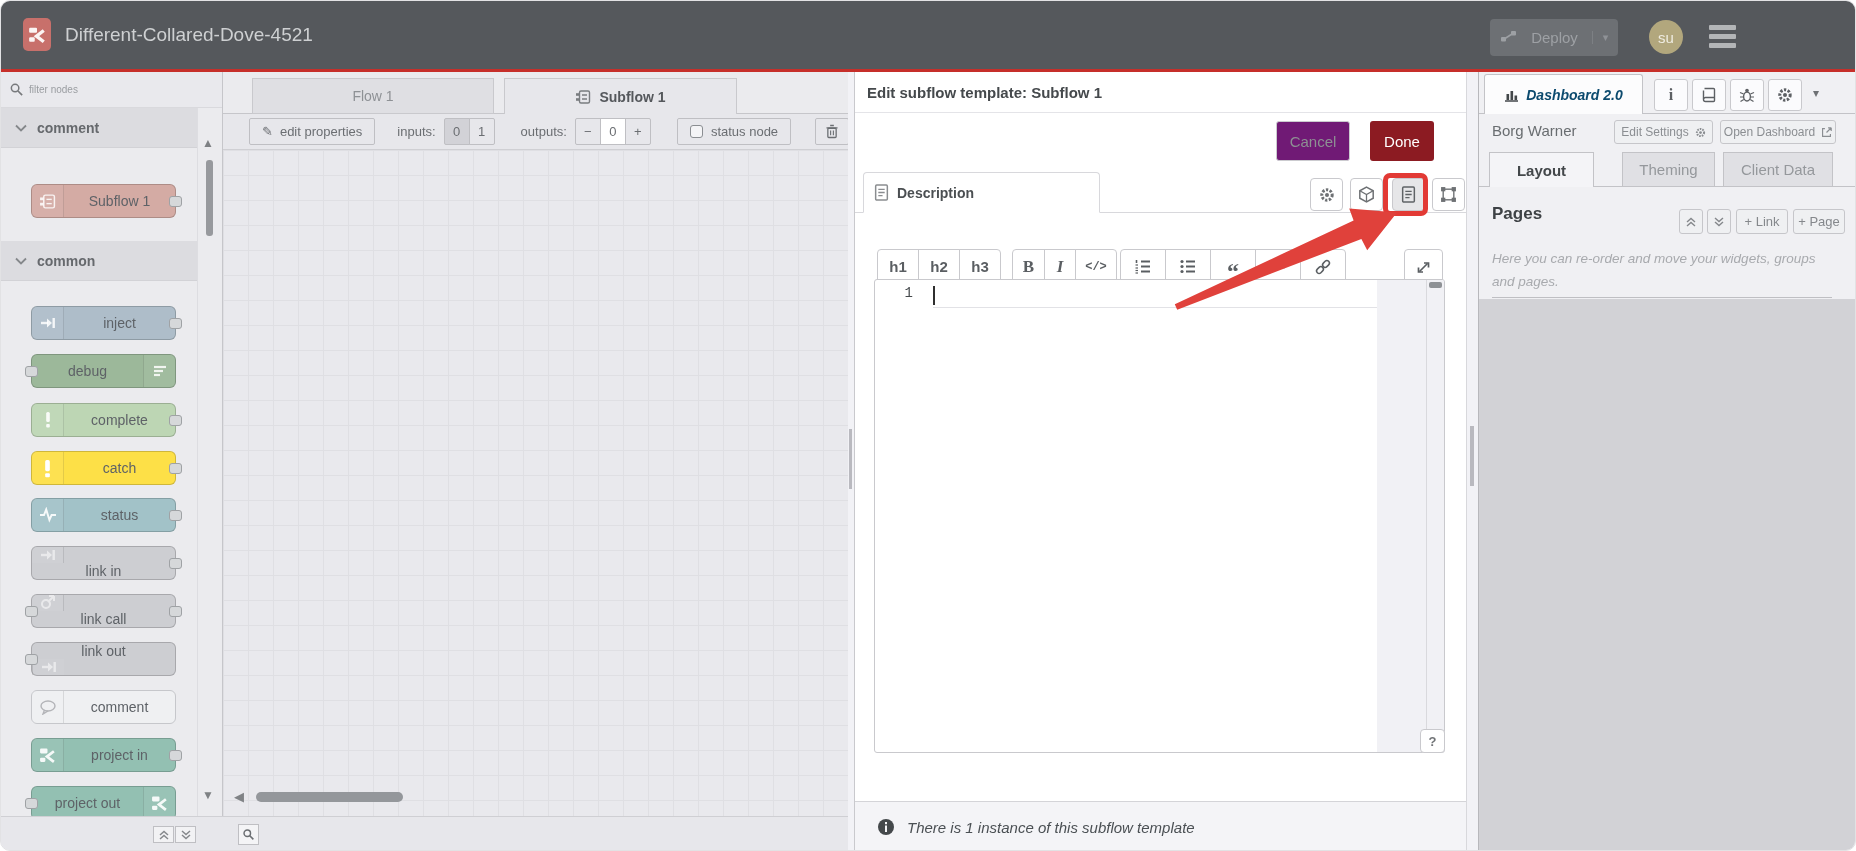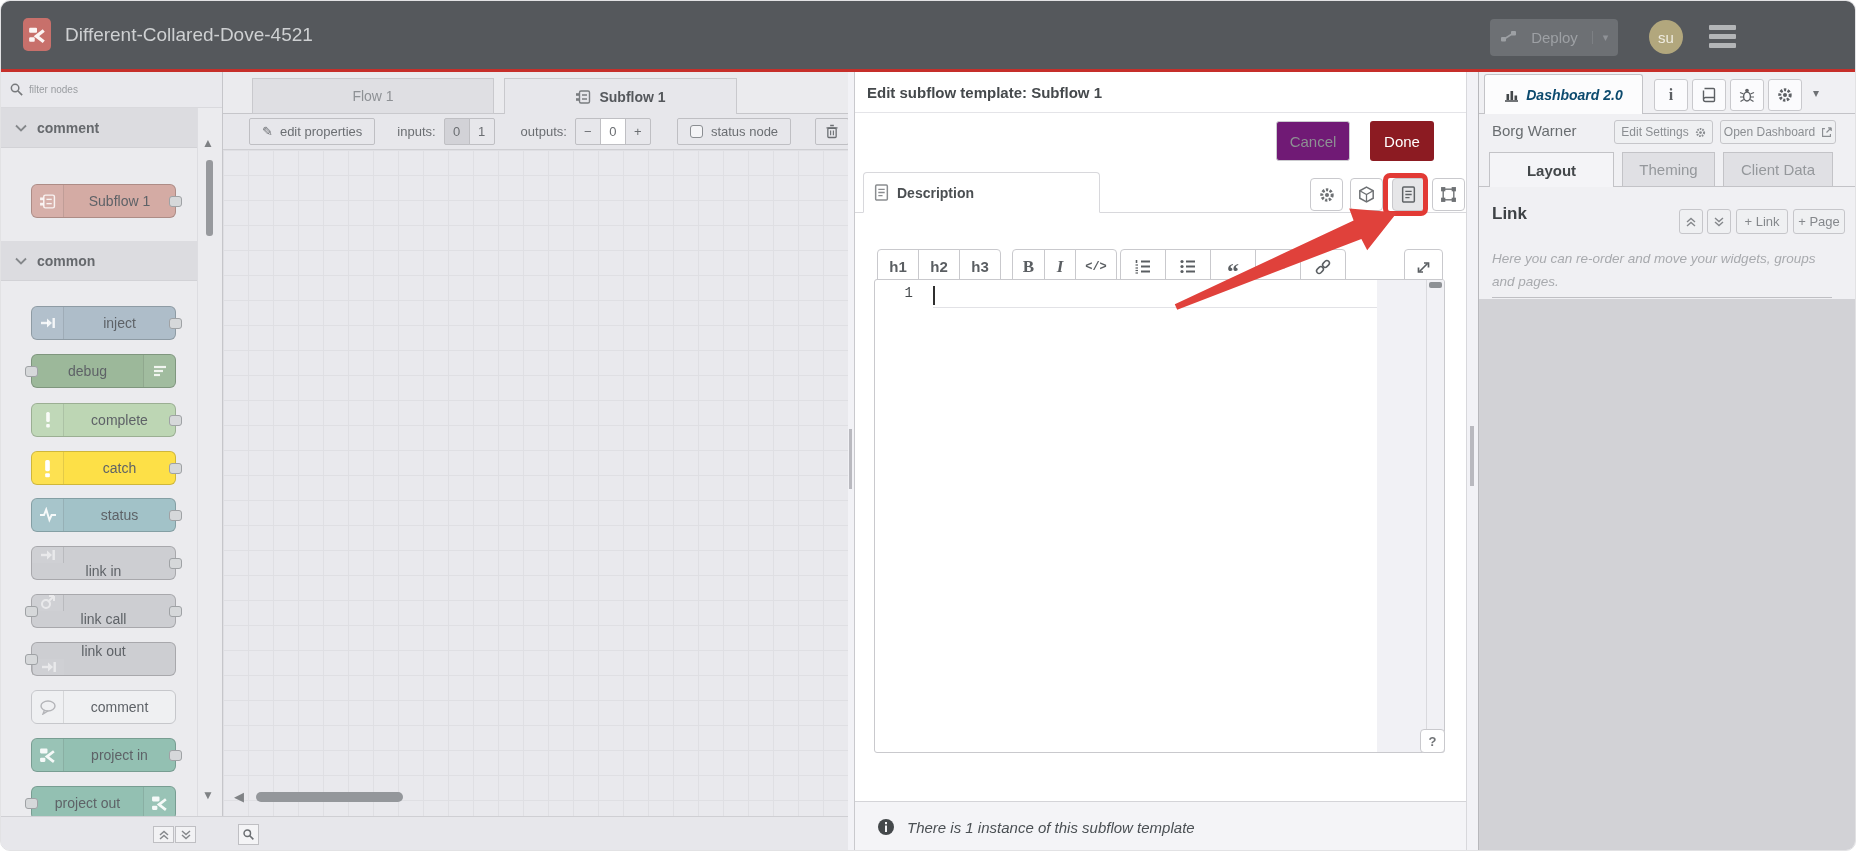--- a/index.html
+++ b/index.html
@@ -629,32 +629,32 @@
       <div class="sb-sm-btn" style="left:241px; top:6px; width:116px;">
         <span>Open Dashboard</span>
         <svg width="11" height="11" viewBox="0 0 14 14">
             <path d="M5 2 H2 V12 H12 V9" stroke="#8b8e92" stroke-width="1.5" fill="none"></path>
             <path d="M7 7 L13 1 M13 1 h-4 M13 1 v4" stroke="#8b8e92" stroke-width="1.5" fill="none"></path>
           </svg>
       </div>
     </div>
 
     <div class="sb-subtabs">
-      <div class="stab active" style="left:10px; width:125px;">
+      <div class="stab active" style="left:10px; width:105px;">
         <span>Layout</span>
       </div>
       <div class="stab off" style="left:143px; width:93px;">
         <span>Theming</span>
       </div>
       <div class="stab off" style="left:244px; width:110px;">
         <span>Client Data</span>
       </div>
     </div>
 
-    <div class="pages-title">Link</div>
+    <div class="pages-title">Pages</div>
     <div class="pg-btn" style="left:200px; width:24px;">
       <svg width="10" height="10" viewBox="0 0 10 10">
           <path d="M1 5 L5 1.5 L9 5 M1 9 L5 5.5 L9 9" stroke="#85888c" stroke-width="1.4" fill="none"></path>
         </svg>
     </div>
     <div class="pg-btn" style="left:228px; width:24px;">
       <svg width="10" height="10" viewBox="0 0 10 10">
           <path d="M1 1 L5 4.5 L9 1 M1 5 L5 8.5 L9 5" stroke="#85888c" stroke-width="1.4" fill="none"></path>
         </svg>
     </div>

